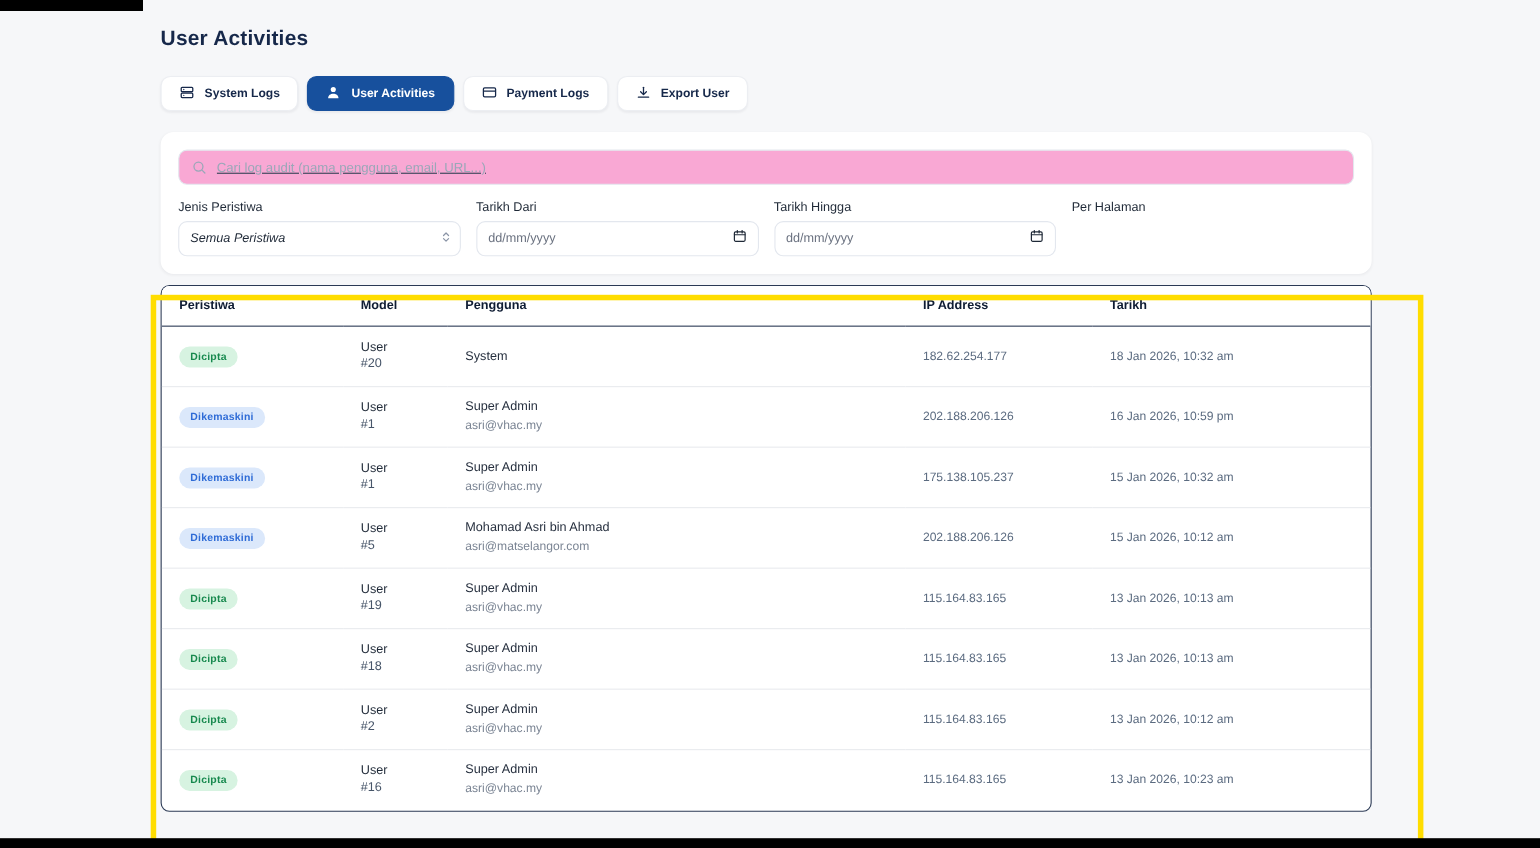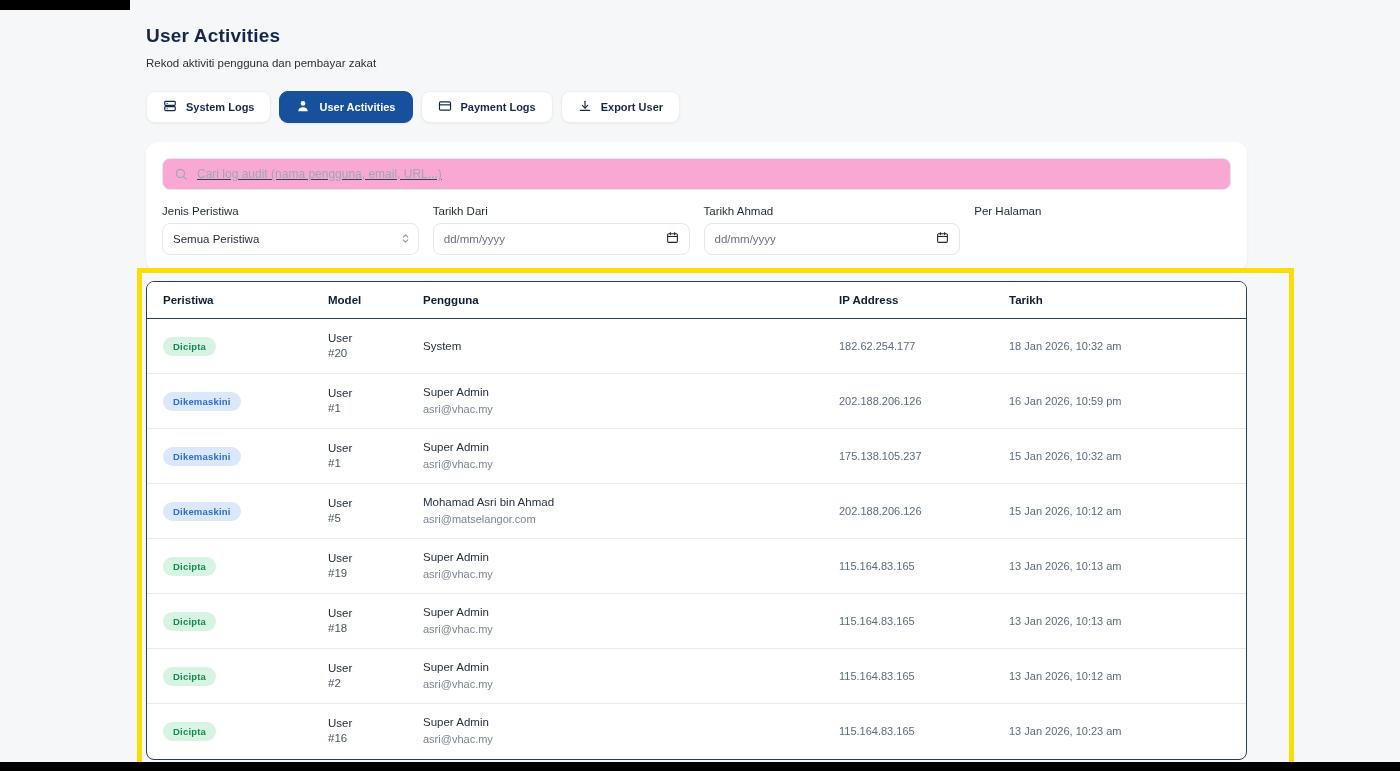--- a/index.html
+++ b/index.html
@@ -43,21 +43,21 @@
     padding: 0 12px 0 34px; font-family: inherit; font-size: 12px; color: #334155;
     outline: none; background: #f9a8d4; text-decoration: underline;
   }
   .search-input::placeholder { color: #9aa7b8; }
   .filters-grid { display: grid; grid-template-columns: repeat(4, 1fr); gap: 14px; margin-top: 15px; }
   .field-label { display: block; font-size: 11.5px; color: #1f2937; margin-bottom: 6px; font-weight: 500; }
   .select-wrap { position: relative; }
   .select-wrap select {
     width: 100%; height: 32px; border: 1px solid #e3e7ee; border-radius: 8px;
     padding: 0 26px 0 10px; font-family: inherit; font-size: 11.5px; color: #1f2937;
-    background: #fff; appearance: none; -webkit-appearance: none; outline: none;
+    background: #fff; appearance: none; -webkit-appearance: none; outline: none; font-style: italic;
   }
   .select-wrap .chev { position: absolute; right: 8px; top: 50%; transform: translateY(-50%); pointer-events: none; }
   .date-control {
     height: 32px; border: 1px solid #e3e7ee; border-radius: 8px; background: #fff;
     display: flex; align-items: center; justify-content: space-between; padding: 0 10px;
     cursor: pointer;
   }
   .date-ph { font-size: 11.5px; color: #6b7280; }
 
   
@@ -96,21 +96,20 @@
   }
   .bar-top-left { position: absolute; left: 0; top: 0; width: 130px; height: 10px; background: #000; z-index: 60; }
   .bar-bottom { position: absolute; left: 0; bottom: 0; width: 1400px; height: 9px; background: #000; z-index: 60; }
 </style>
 </head>
 <body>
 
 <div class="content">
 
   <h1 class="page-title">User Activities</h1>
-  <p class="page-subtitle">Rekod aktiviti pengguna dan pembayar zakat</p>
 
   <div class="tabs">
     <button class="tab">
       <span><svg width="14" height="14" viewBox="0 0 24 24" fill="none" stroke="#16284a" stroke-width="2" stroke-linecap="round">
             <rect x="3" y="4" width="18" height="7" rx="1.5"></rect>
             <rect x="3" y="13" width="18" height="7" rx="1.5"></rect>
             <line x1="7" y1="7.5" x2="7.01" y2="7.5"></line>
             <line x1="7" y1="16.5" x2="7.01" y2="16.5"></line>
           </svg></span>
       <span>System Logs</span>
@@ -166,21 +165,21 @@
           <span class="date-ph">dd/mm/yyyy</span>
           <span><svg width="13" height="13" viewBox="0 0 24 24" fill="none" stroke="#1f2937" stroke-width="2" stroke-linecap="round">
                 <rect x="3" y="5" width="18" height="16" rx="2"></rect>
                 <line x1="3" y1="10" x2="21" y2="10"></line>
                 <line x1="8" y1="3" x2="8" y2="7"></line>
                 <line x1="16" y1="3" x2="16" y2="7"></line>
               </svg></span>
         </div>
       </div>
       <div>
-        <label class="field-label">Tarikh Ahmad</label>
+        <label class="field-label">Tarikh Hingga</label>
         <div class="date-control">
           <span class="date-ph">dd/mm/yyyy</span>
           <span><svg width="13" height="13" viewBox="0 0 24 24" fill="none" stroke="#1f2937" stroke-width="2" stroke-linecap="round">
                 <rect x="3" y="5" width="18" height="16" rx="2"></rect>
                 <line x1="3" y1="10" x2="21" y2="10"></line>
                 <line x1="8" y1="3" x2="8" y2="7"></line>
                 <line x1="16" y1="3" x2="16" y2="7"></line>
               </svg></span>
         </div>
       </div>

